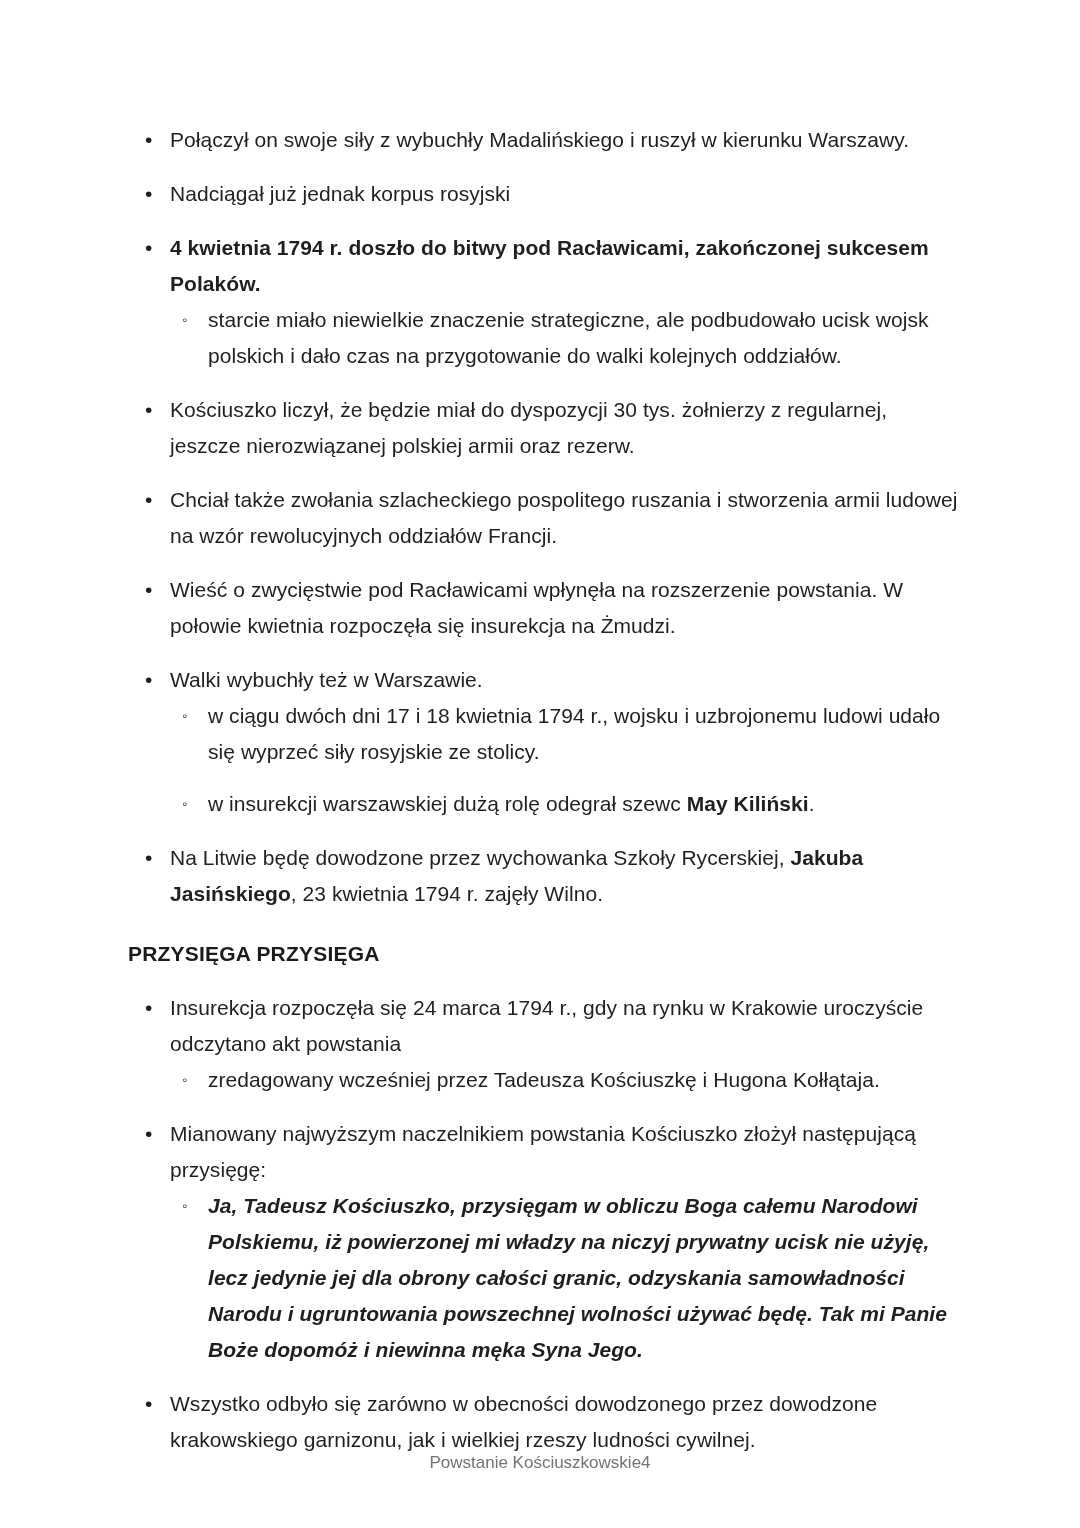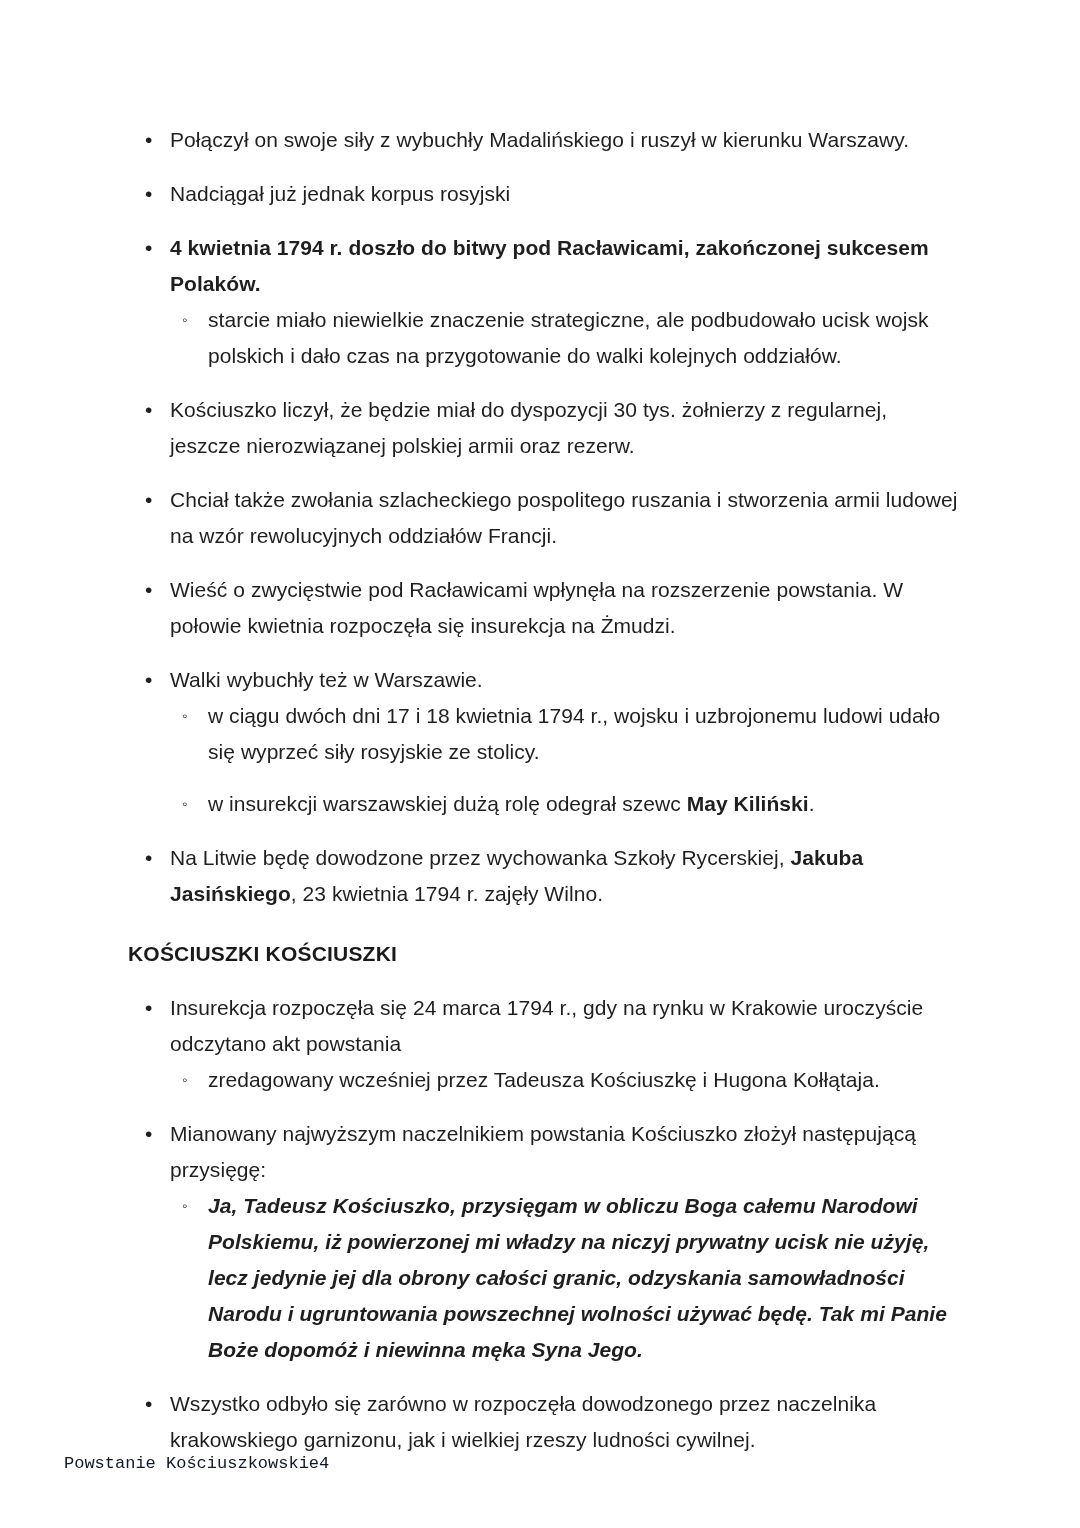--- a/index.html
+++ b/index.html
@@ -94,24 +94,23 @@
 
   
   .footer {
     position: absolute;
     left: 64px;
     right: 64px;
     top: 1443px;
     height: 40px;
     display: flex;
     align-items: center;
-    justify-content: flex-start;
+    justify-content: center;
     font-size: 17px;
-    color: #0f172a;
-    font-family: Liberation Mono, monospace;
+    color: #737373;
   }
   .footer .fleft { text-align: left; }
   .footer .fright { text-align: right; }
 </style>
 </head>
 <body>
 
 <div class="page">
 
   <div class="content">
@@ -170,21 +169,21 @@
       </li>
 
       <li class="item1">
         <span class="bullet1">•</span>
         <span>Na Litwie będę dowodzone przez wychowanka Szkoły Rycerskiej, </span><span class="bold">Jakuba Jasińskiego</span><span>, 23 kwietnia 1794 r. zajęły Wilno.</span>
       </li>
     </ul>
 
     <div class="spacer-sm"></div>
 
-    <h2 class="section-heading">KOŚCIUSZKI KOŚCIUSZKI</h2>
+    <h2 class="section-heading">PRZYSIĘGA PRZYSIĘGA</h2>
 
     <ul class="lvl1">
 
       <li class="item1">
         <span class="bullet1">•</span>
         <span>Insurekcja rozpoczęła się 24 marca 1794 r., gdy na rynku w Krakowie uroczyście odczytano akt powstania</span>
         <ul class="lvl2 sub">
           <li class="item2">
             <span class="bullet2">◦</span>
             <span>zredagowany wcześniej przez Tadeusza Kościuszkę i Hugona Kołłątaja.</span>
@@ -198,21 +197,21 @@
         <ul class="lvl2 sub">
           <li class="item2">
             <span class="bullet2">◦</span>
             <span class="ital">Ja, Tadeusz Kościuszko, przysięgam w obliczu Boga całemu Narodowi Polskiemu, iż powierzonej mi władzy na niczyj prywatny ucisk nie użyję, lecz jedynie jej dla obrony całości granic, odzyskania samowładności Narodu i ugruntowania powszechnej wolności używać będę. Tak mi Panie Boże dopomóż i niewinna męka Syna Jego.</span>
           </li>
         </ul>
       </li>
 
       <li class="item1">
         <span class="bullet1">•</span>
-        <span>Wszystko odbyło się zarówno w rozpoczęła dowodzonego przez naczelnika krakowskiego garnizonu, jak i wielkiej rzeszy ludności cywilnej.</span>
+        <span>Wszystko odbyło się zarówno w obecności dowodzonego przez dowodzone krakowskiego garnizonu, jak i wielkiej rzeszy ludności cywilnej.</span>
       </li>
     </ul>
 
   </div>
 
   <div class="footer">
     <span class="fleft">Powstanie Kościuszkowskie</span>
     <span class="fright">4</span>
   </div>
 

